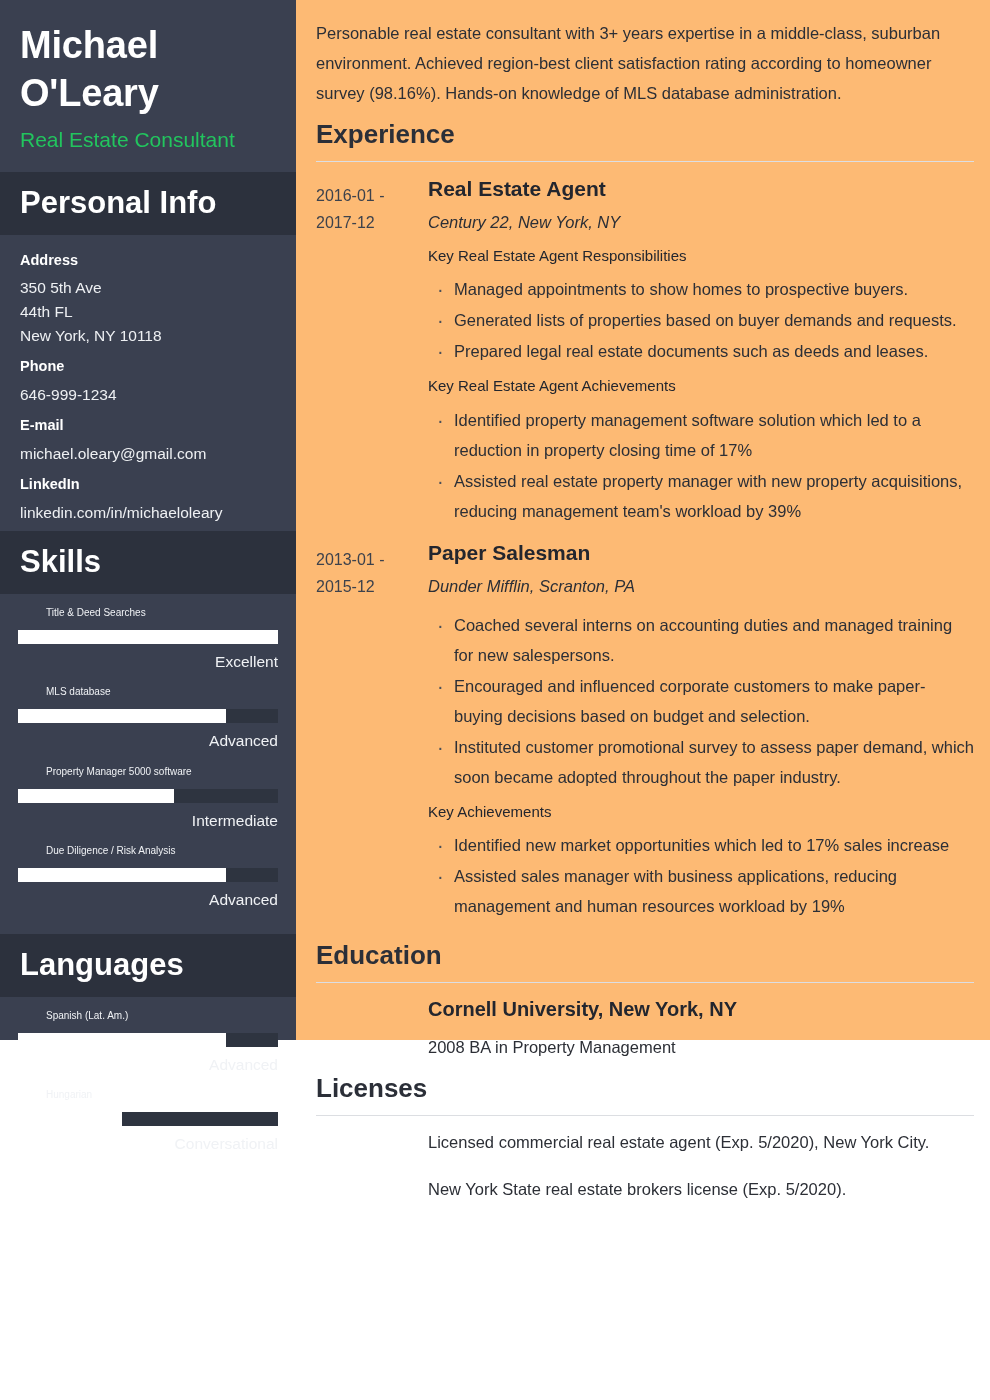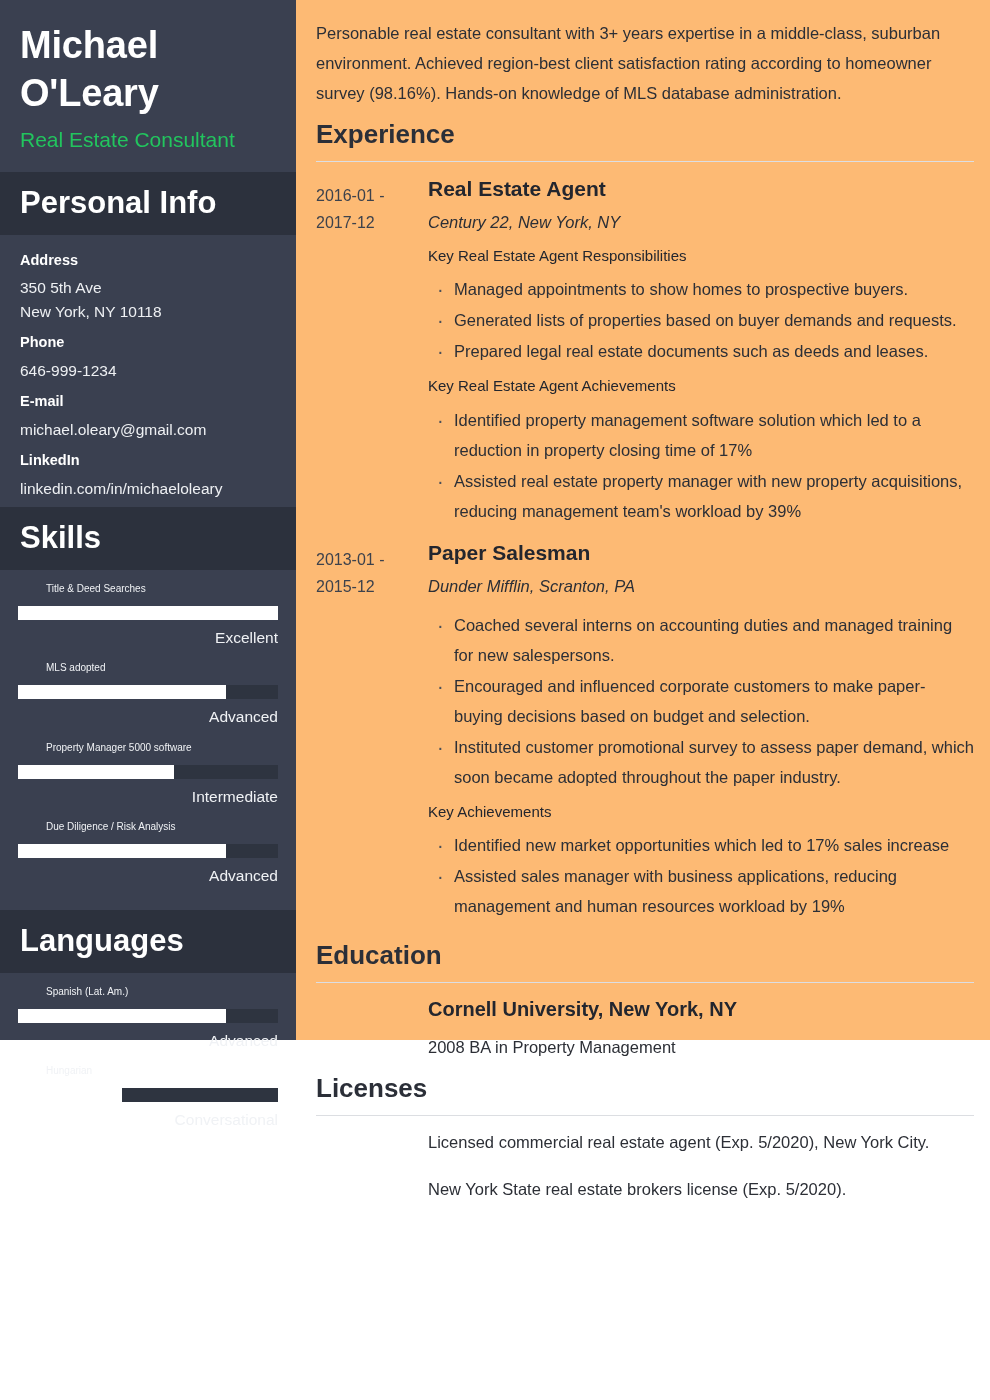--- a/index.html
+++ b/index.html
@@ -227,20 +227,21 @@
       <p class="job-title">Real Estate Consultant</p>
     </div>
 
     <div class="side-section-head">
       <h2>Personal Info</h2>
     </div>
     <div class="side-body">
       <div>
         <div class="info-label first">Address</div>
         <p class="info-value">350 5th Ave</p>
+        <p class="info-value">44th FL</p>
         <p class="info-value">New York, NY 10118</p>
       </div>
       <div>
         <div class="info-label">Phone</div>
         <p class="info-value">646-999-1234</p>
       </div>
       <div>
         <div class="info-label">E-mail</div>
         <p class="info-value">michael.oleary@gmail.com</p>
       </div>
@@ -255,21 +256,21 @@
     </div>
     <div class="rate-body">
       <div class="rate-item">
         <div class="rate-name">Title &amp; Deed Searches</div>
         <div class="rate-track">
           <div class="rate-fill" style="width: 100%;"></div>
         </div>
         <div class="rate-level">Excellent</div>
       </div>
       <div class="rate-item">
-        <div class="rate-name">MLS adopted</div>
+        <div class="rate-name">MLS database</div>
         <div class="rate-track">
           <div class="rate-fill" style="width: 80%;"></div>
         </div>
         <div class="rate-level">Advanced</div>
       </div>
       <div class="rate-item">
         <div class="rate-name">Property Manager 5000 software</div>
         <div class="rate-track">
           <div class="rate-fill" style="width: 60%;"></div>
         </div>

